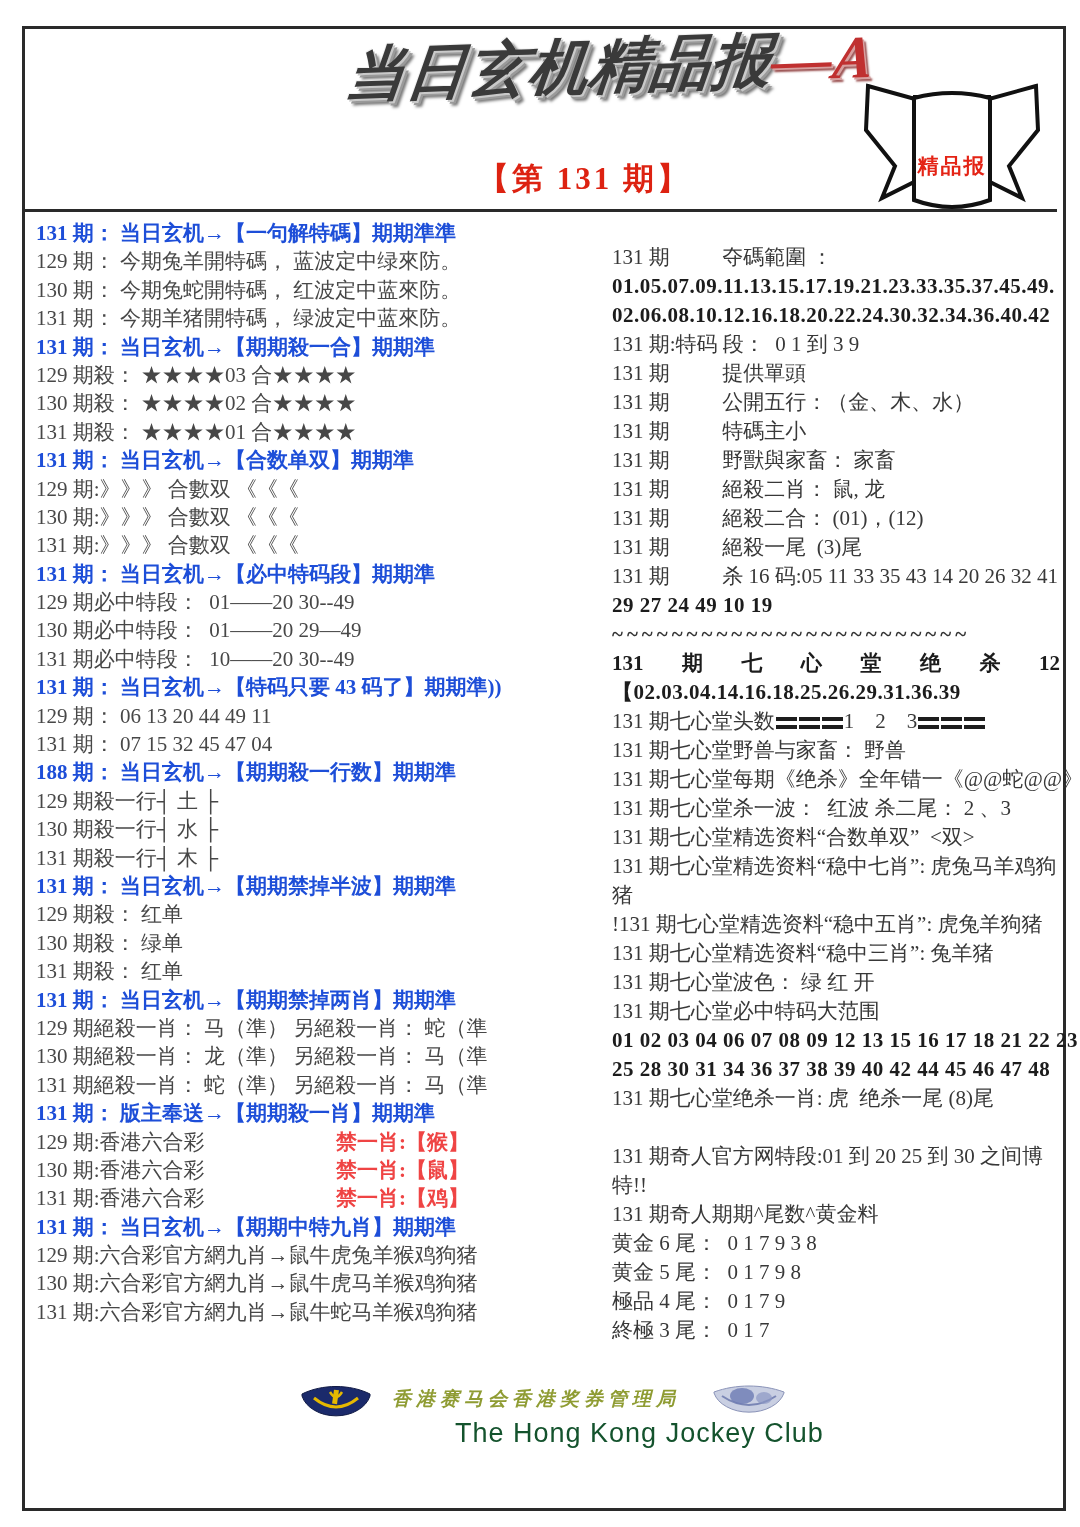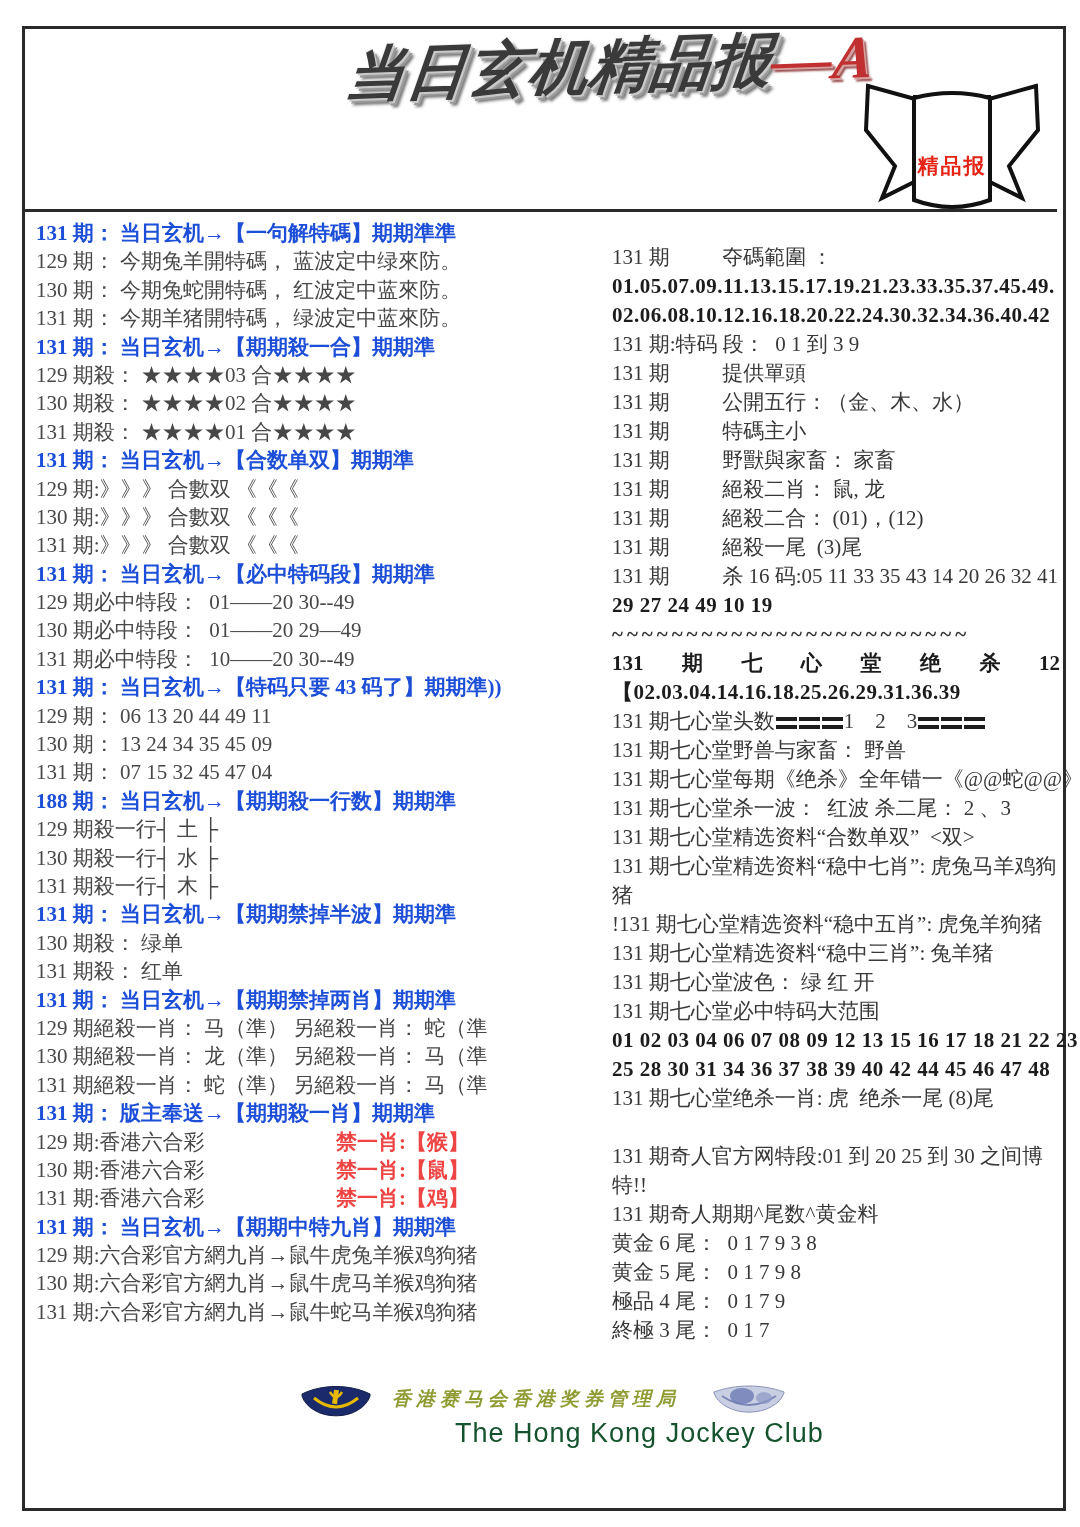--- a/index.html
+++ b/index.html
@@ -44,20 +44,21 @@
 <body>
 
 <div class="page">
   <div class="outer-border"></div>
   <div class="header-sep"></div>
 
   <div class="title">
     <span>当日玄机精品报</span><span class="suffix">—A</span>
   </div>
 
+  <div class="issue">【第 131 期】</div>
 
   <div class="badge">
     <svg width="180" height="152" viewBox="0 0 180 152">
       <polygon points="6,14 64,30 64,104 20,126 33,94 4,58" fill="#ffffff" stroke="#111" stroke-width="4"></polygon>
       <polygon points="174,14 116,30 116,104 160,126 147,94 176,58" fill="#ffffff" stroke="#111" stroke-width="4"></polygon>
       <polygon points="52,24 68,24 52,42" fill="#9a9a9a" stroke="#111" stroke-width="2"></polygon>
       <polygon points="128,24 112,24 128,42" fill="#9a9a9a" stroke="#111" stroke-width="2"></polygon>
       <path d="M52,26 Q90,16 128,26 L128,128 Q90,142 52,128 Z" fill="#ffffff" stroke="#111" stroke-width="4"></path>
     </svg>
     <div class="badge-label">精品报</div>
@@ -75,27 +76,27 @@
       <div class="line h"><span>131 期： 当日玄机→【合数单双】期期準</span></div>
       <div class="line n"><span>129 期:》》》 合數双 《《《</span></div>
       <div class="line n"><span>130 期:》》》 合數双 《《《</span></div>
       <div class="line n"><span>131 期:》》》 合數双 《《《</span></div>
       <div class="line h"><span>131 期： 当日玄机→【必中特码段】期期準</span></div>
       <div class="line n"><span>129 期必中特段：  01——20 30--49</span></div>
       <div class="line n"><span>130 期必中特段：  01——20 29—49</span></div>
       <div class="line n"><span>131 期必中特段：  10——20 30--49</span></div>
       <div class="line h"><span>131 期： 当日玄机→【特码只要 43 码了】期期準))</span></div>
       <div class="line n"><span>129 期： 06 13 20 44 49 11</span></div>
-      <div class="line n"><span>130 期： 13 24 34 35 45 09</span></div>
       <div class="line n"><span>131 期： 07 15 32 45 47 04</span></div>
       <div class="line h"><span>188 期： 当日玄机→【期期殺一行数】期期準</span></div>
       <div class="line n"><span>129 期殺一行┤ 土 ├</span></div>
       <div class="line n"><span>130 期殺一行┤ 水 ├</span></div>
       <div class="line n"><span>131 期殺一行┤ 木 ├</span></div>
       <div class="line h"><span>131 期： 当日玄机→【期期禁掉半波】期期準</span></div>
+      <div class="line n"><span>129 期殺： 红单</span></div>
       <div class="line n"><span>130 期殺： 绿单</span></div>
       <div class="line n"><span>131 期殺： 红单</span></div>
       <div class="line h"><span>131 期： 当日玄机→【期期禁掉两肖】期期準</span></div>
       <div class="line n"><span>129 期絕殺一肖： 马（準） 另絕殺一肖： 蛇（準</span></div>
       <div class="line n"><span>130 期絕殺一肖： 龙（準） 另絕殺一肖： 马（準</span></div>
       <div class="line n"><span>131 期絕殺一肖： 蛇（準） 另絕殺一肖： 马（準</span></div>
       <div class="line h"><span>131 期： 版主奉送→【期期殺一肖】期期準</span></div>
       <div class="line n"><span>129 期:香港六合彩</span><span class="rpart">禁一肖:【猴】</span></div>
       <div class="line n"><span>130 期:香港六合彩</span><span class="rpart">禁一肖:【鼠】</span></div>
       <div class="line n"><span>131 期:香港六合彩</span><span class="rpart">禁一肖:【鸡】</span></div>

